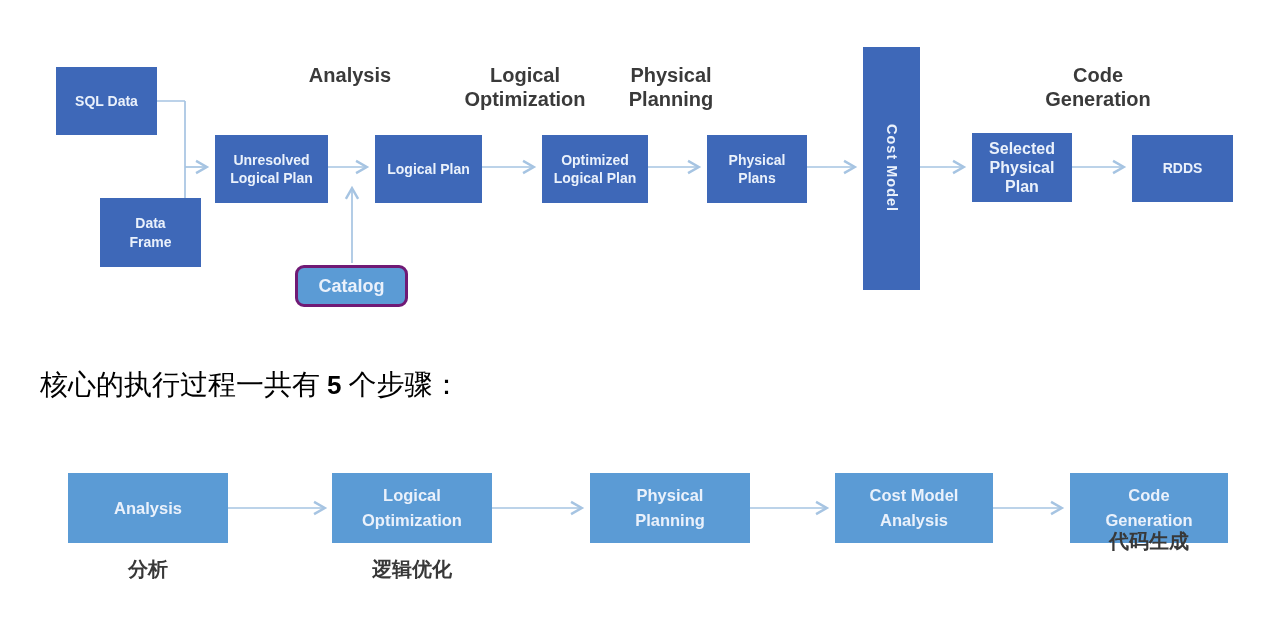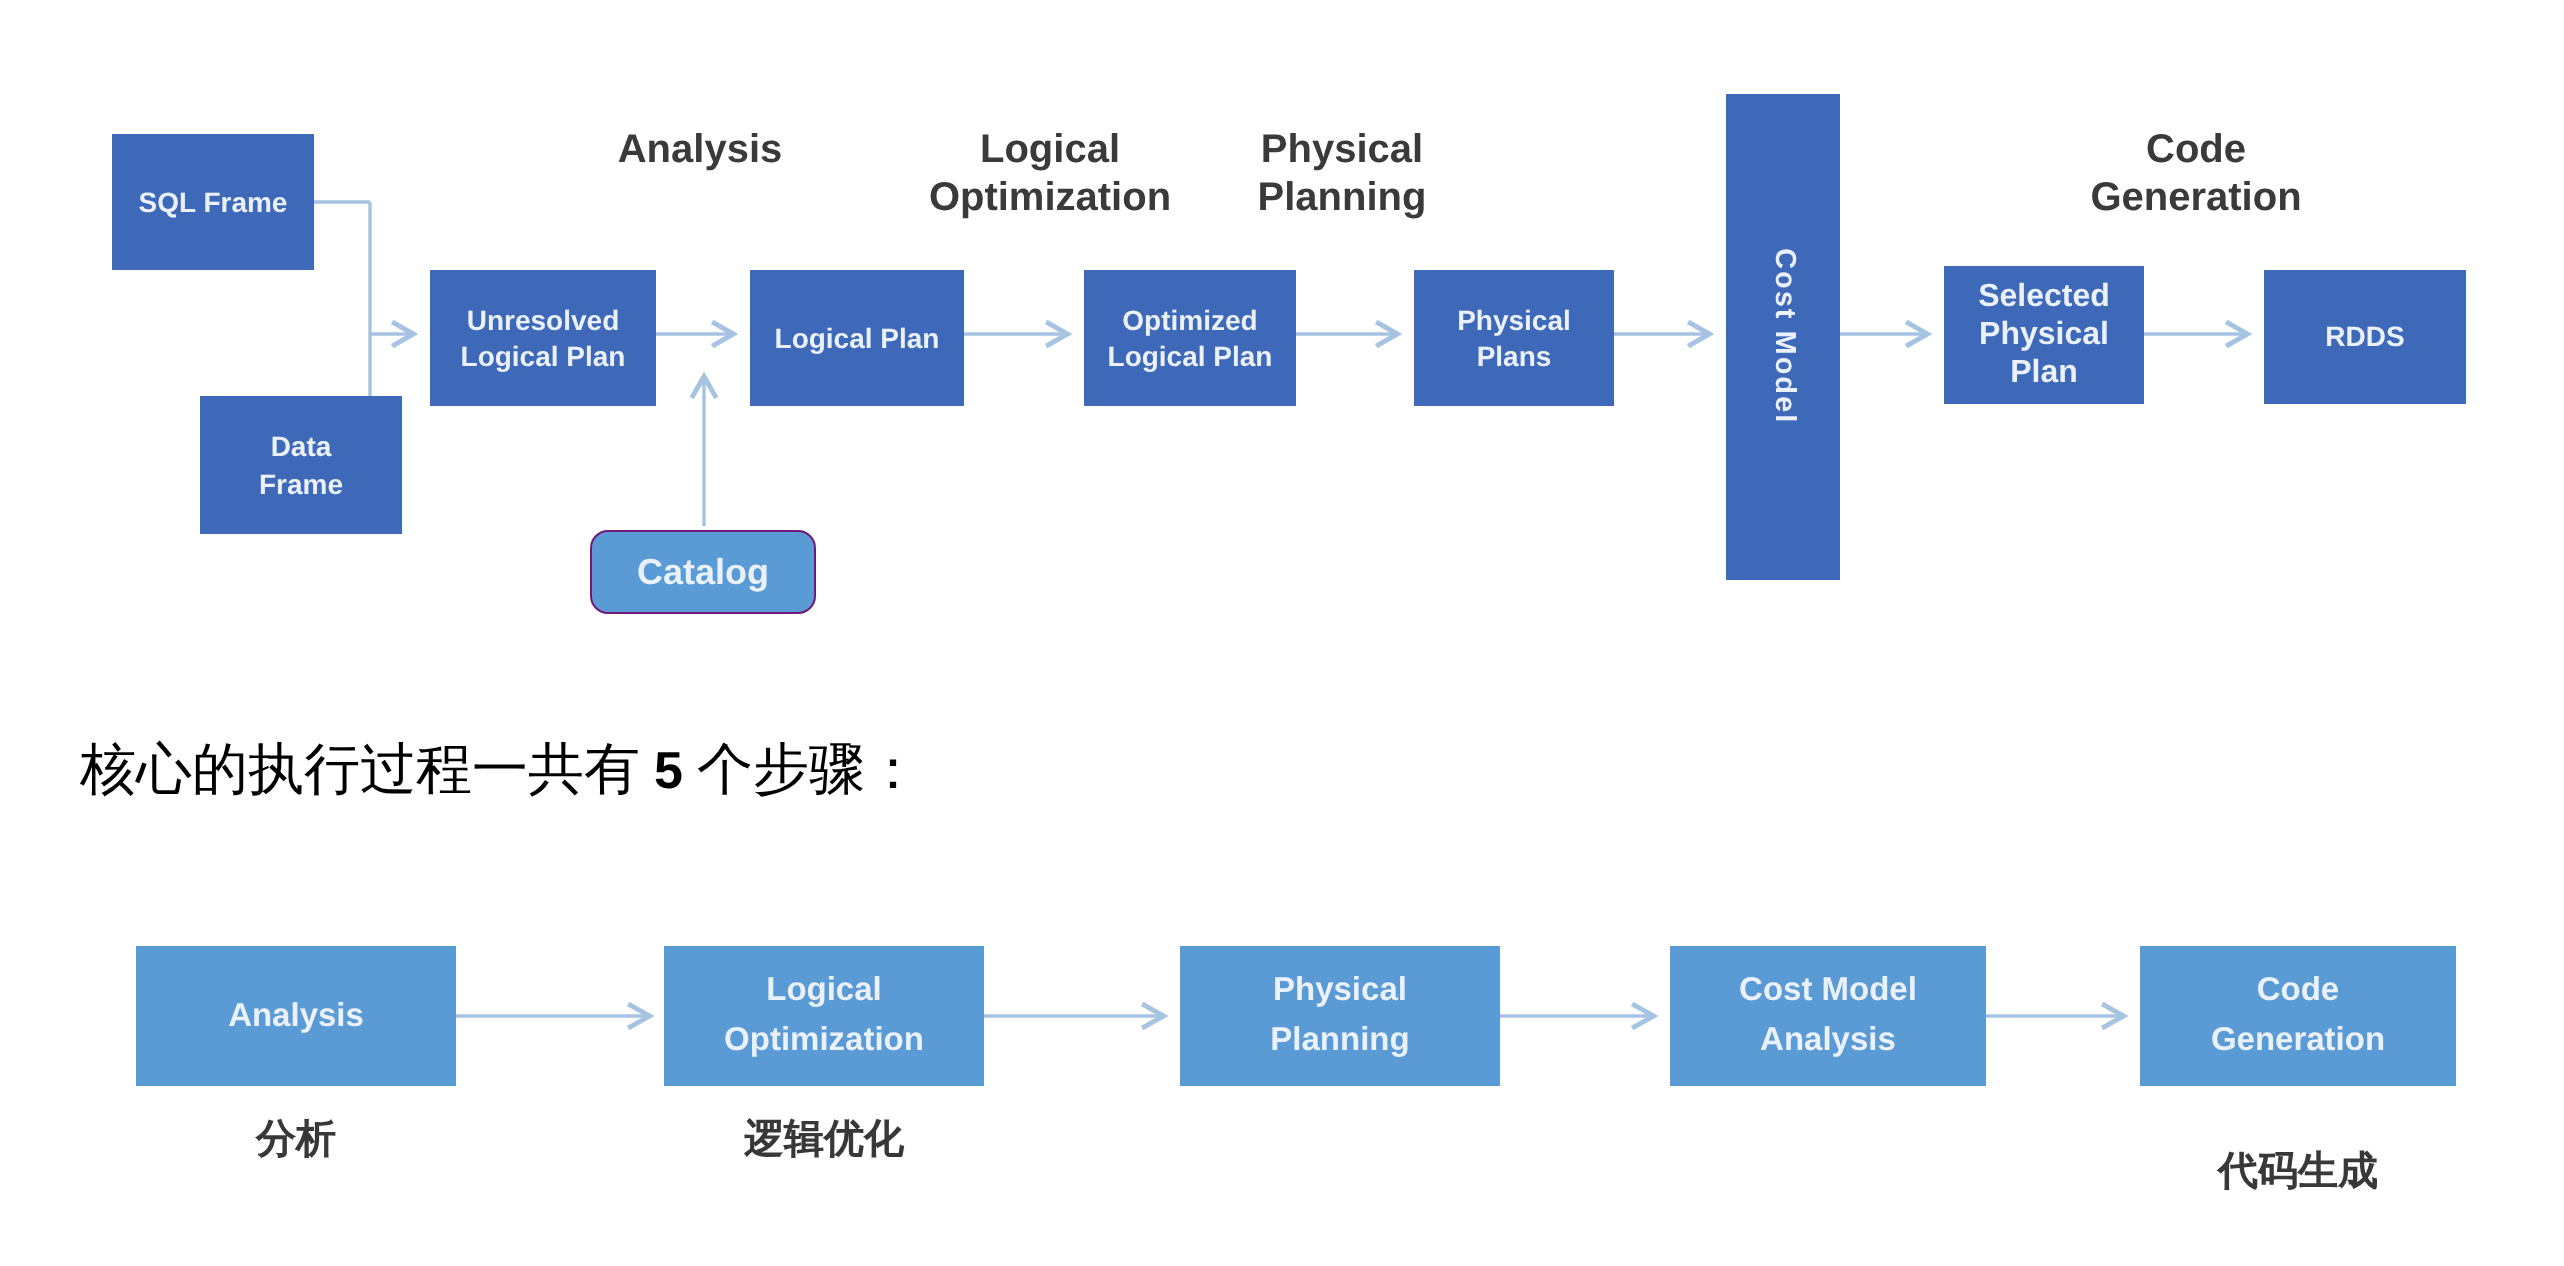--- a/index.html
+++ b/index.html
@@ -39,21 +39,21 @@
   .light {
     background: var(--light-box, #5B9BD5);
     font-size: 16.5px;
     font-weight: 700;
     line-height: 1.5;
   }
   .catalog {
     border-radius: 9px;
     font-size: 18px;
     line-height: 1;
-    border: 1px solid #701a75;
+    border: 3px solid #701a75;
   }
   .vertical {
     writing-mode: vertical-rl;
     letter-spacing: 1px;
     font-size: 14.5px;
   }
   .three-line { font-size: 16px; line-height: 1.2; }
 
   .stage-label {
     position: absolute;
@@ -115,21 +115,21 @@
   </svg>
 
   <div class="stage-label" style="left:280px; top:63px; width:140px;">Analysis</div>
   <div class="stage-label" style="left:445px; top:63px; width:160px;">Logical
 Optimization</div>
   <div class="stage-label" style="left:601px; top:63px; width:140px;">Physical
 Planning</div>
   <div class="stage-label" style="left:1028px; top:63px; width:140px;">Code
 Generation</div>
 
-  <div class="node dark" style="left:56px; top:67px; width:101px; height:68px;">SQL Frame</div>
+  <div class="node dark" style="left:56px; top:67px; width:101px; height:68px;">SQL Data</div>
   <div class="node dark" style="left:56px; top:198px; width:101px; height:69px;margin-left:44px;">Data
 Frame</div>
   <div class="node dark" style="left:215px; top:135px; width:113px; height:68px;">Unresolved
 Logical Plan</div>
   <div class="node dark" style="left:375px; top:135px; width:107px; height:68px;">Logical Plan</div>
   <div class="node dark" style="left:542px; top:135px; width:106px; height:68px;">Optimized
 Logical Plan</div>
   <div class="node dark" style="left:707px; top:135px; width:100px; height:68px;">Physical
 Plans</div>
   <div class="node dark vertical" style="left:863px; top:47px; width:57px; height:243px;">Cost Model</div>
@@ -146,15 +146,15 @@
 Optimization</div>
   <div class="node light" style="left:590px; top:473px; width:160px; height:70px;">Physical
 Planning</div>
   <div class="node light" style="left:835px; top:473px; width:158px; height:70px;">Cost Model
 Analysis</div>
   <div class="node light" style="left:1070px; top:473px; width:158px; height:70px;">Code
 Generation</div>
 
   <div class="zh-label" style="left:48px; top:556px; width:200px;">分析</div>
   <div class="zh-label" style="left:312px; top:556px; width:200px;">逻辑优化</div>
-  <div class="zh-label" style="left:1049px; top:572px; width:200px;text-align:center;">代码生成</div>
+  <div class="zh-label" style="left:1049px; top:528px; width:200px;text-align:center;">代码生成</div>
 
 </div>
 
 </body></html>

